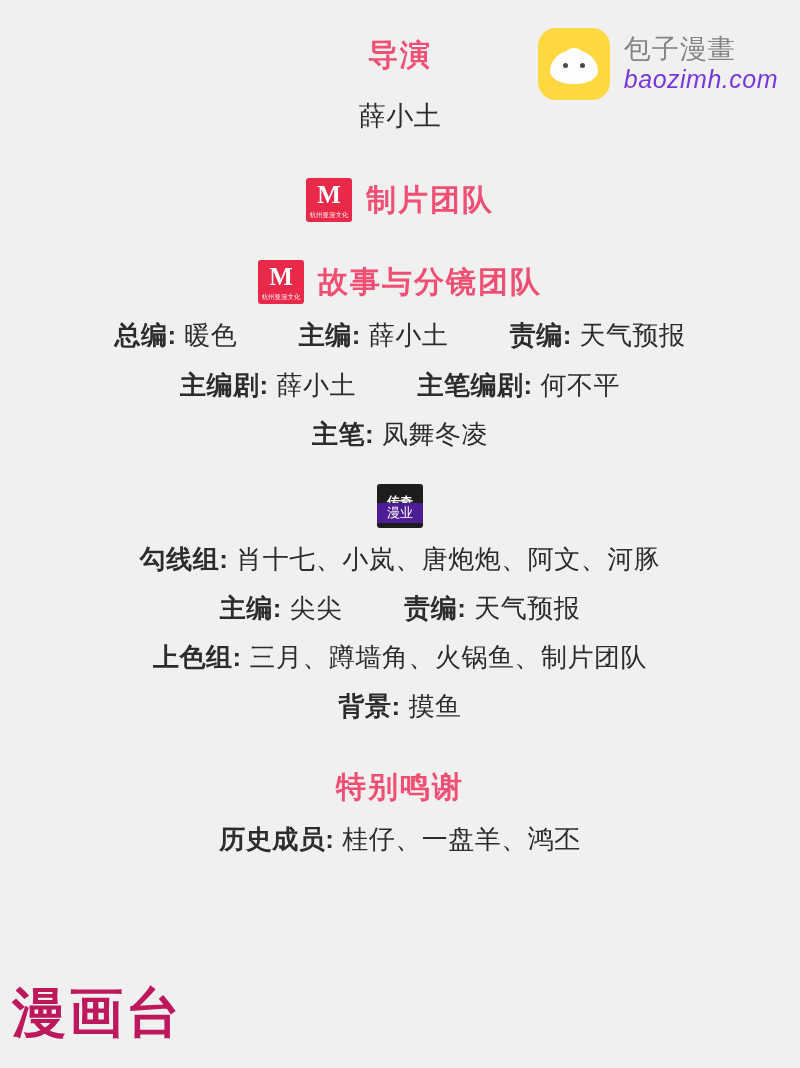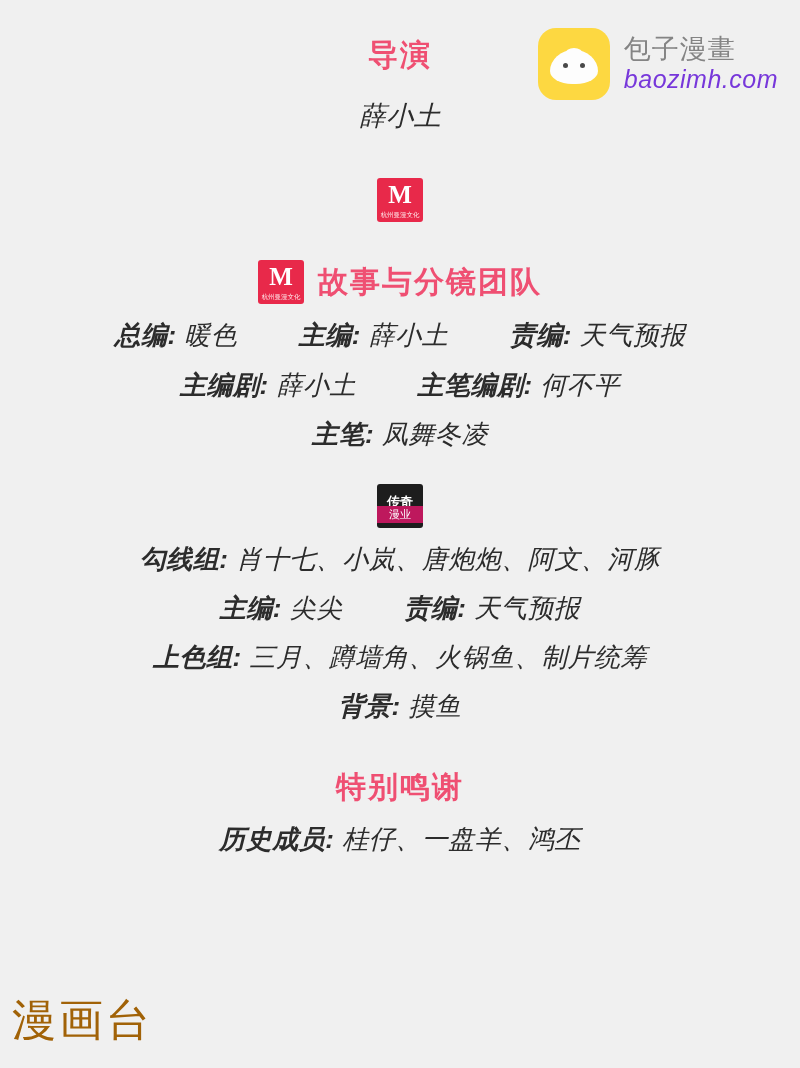--- a/index.html
+++ b/index.html
@@ -86,24 +86,24 @@
     color: #6d28d9;
     letter-spacing: 0.5px;
     font-style: italic;
   }
 
   
   .wm-bottom {
     position: absolute;
     left: 12px;
     bottom: 18px;
-    font-size: 44px;
-    color: #a16207;
+    font-size: 54px;
+    color: #be185d;
     letter-spacing: 3px;
-    font-weight: 400;
+    font-weight: 700;
     user-select: none;
   }
 
   
   .credits {
     position: absolute;
     left: 0;
     top: 0;
     width: 800px;
     padding-top: 34px;
@@ -170,34 +170,33 @@
     background: #1d1d1d;
   }
   .badge.tech .m {
     font-size: 13px;
     top: 5px;
     letter-spacing: 0px;
     color: #ffffff;
   }
   .badge.tech .sub {
     bottom: 5px;
-    font-size: 11px;
+    font-size: 13px;
     color: #ffffff;
-    background: #be185d;
+    background: #4c1d95;
     padding: 1px 0;
     transform: none;
   }
 
   .row {
     font-size: 26px;
     line-height: 1.35;
     color: #2c2c2c;
     margin: 14px 0;
     letter-spacing: 0.5px;
-    font-style: italic;
   }
   .row .pair {
     display: inline-block;
     white-space: nowrap;
   }
   .row .gap {
     display: inline-block;
     width: 46px;
   }
   .role {
@@ -246,20 +245,21 @@
         <span class="name">薛小土</span>
       </div>
     </div>
 
     <div class="section s-producer">
       <div class="section-head">
         <div class="badge">
           <div class="m">M</div>
           <div class="sub">杭州曼漫文化</div>
         </div>
+        <div class="section-title">制片团队</div>
       </div>
     </div>
 
     <div class="section s-story">
       <div class="section-head">
         <div class="badge">
           <div class="m">M</div>
           <div class="sub">杭州曼漫文化</div>
         </div>
         <div class="section-title">故事与分镜团队</div>
@@ -325,21 +325,21 @@
         <span class="gap"></span>
         <span class="pair">
           <span class="role">责编:</span>
           <span class="name">天气预报</span>
         </span>
       </div>
 
       <div class="row">
         <span class="pair">
           <span class="role">上色组:</span>
-          <span class="name">三月、蹲墙角、火锅鱼、制片统筹</span>
+          <span class="name">三月、蹲墙角、火锅鱼、制片团队</span>
         </span>
       </div>
 
       <div class="row">
         <span class="pair">
           <span class="role">背景:</span>
           <span class="name">摸鱼</span>
         </span>
       </div>
     </div>

